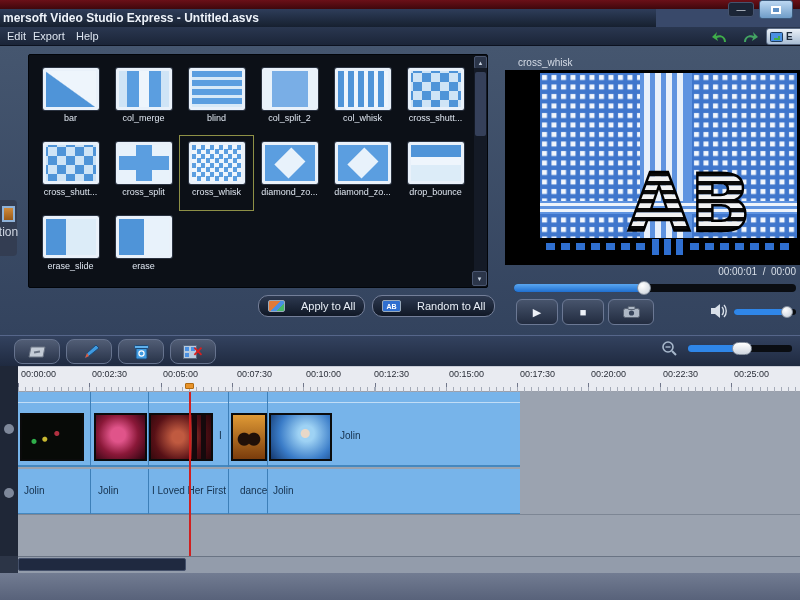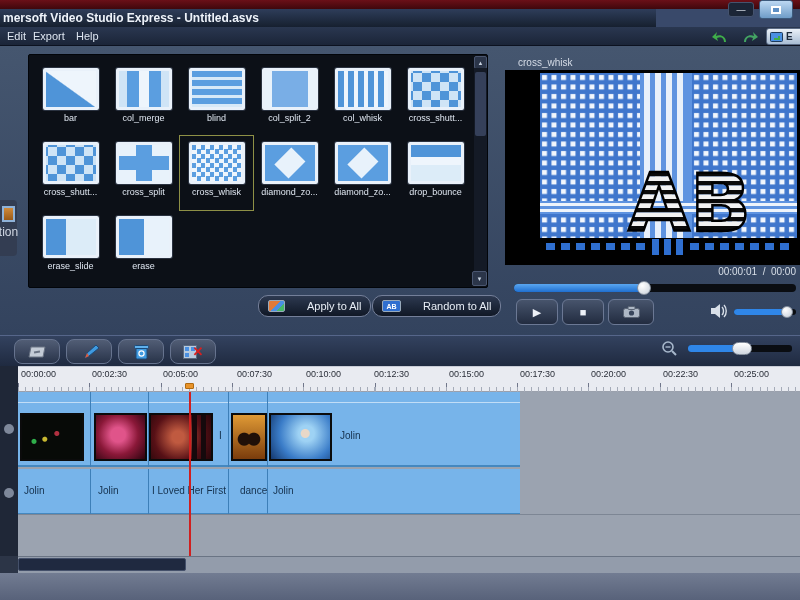--- a/index.html
+++ b/index.html
@@ -50,21 +50,21 @@
   .pt-diamond::after{content:"";position:absolute;left:30%;top:16%;width:40%;height:66%;background:#e8f2fb;transform:rotate(45deg);}
   .pt-drop{background:linear-gradient(to bottom,#eef5fc 0 32%,#9cc6ee 32% 46%,#eef5fc 46% 58%,#cfe4f6 58%);}
   .pt-dropbounce{background:linear-gradient(to bottom,#4f94d8 0 34%,#eef5fc 34% 56%,#dcecf8 56%);}
   .pt-erase{background:linear-gradient(to right,#4f94d8 0 50%,#e8f2fb 50%);}
   .pt-eraseslide{background:linear-gradient(to right,#4f94d8 0 40%,#dcecf8 40%);}
 
   .vscroll-track { left:474px; top:68px; width:13px; height:203px; background:#141a26; }
   .vscroll-thumb { left:475px; top:72px; width:11px; height:64px; background:#35405a; border-radius:2px; }
   .sbtn { width:13px; height:13px; background:#2b3549; border:1px solid #4a5670; border-radius:2px; color:#c8d2e0; font-size:6px; display:flex; align-items:center; justify-content:center; cursor:pointer; }
 
-  .abtn { top:295px; height:22px; border-radius:10px; background:linear-gradient(#2d3950,#101826); border:1px solid #747f99; color:#e8eef6; font-size:11px; display:flex; align-items:center; gap:22px; padding:0 9px; cursor:pointer; }
+  .abtn { top:295px; height:22px; border-radius:10px; background:linear-gradient(#2d3950,#101826); border:1px solid #747f99; color:#e8eef6; font-size:11px; display:flex; align-items:center; gap:16px; padding:0 9px; cursor:pointer; }
   .aicon { width:17px; height:12px; border-radius:2px; border:1px solid #9ab; background:linear-gradient(135deg,#e07a3a 0 45%,#4a90e2 45% 70%,#46b868 70%); }
   .ricon { width:19px; height:12px; border-radius:2px; border:1px solid #9ab; background:#2f6fd0; color:#fff; font-size:7px; font-weight:bold; display:flex; align-items:center; justify-content:center; }
 
   
   .pvlabel { left:518px; top:57px; font-size:10px; color:#d6dde8; }
   .video { left:505px; top:70px; width:295px; height:195px; background:#000; }
   .timecode { left:600px; top:266px; width:196px; font-size:10px; color:#d8dfe8; text-align:right; white-space:nowrap; overflow:hidden; }
   .seektrack { left:514px; top:284px; width:282px; height:8px; background:#0a0d12; border-radius:4px; }
   .seekfill { left:0; top:0; height:8px; width:46%; background:linear-gradient(#5aa6f0,#1f6fd0); border-radius:4px; }
   .seekthumb { left:calc(46% - 7px); top:-3px; width:14px; height:14px; border-radius:50%; background:radial-gradient(circle at 35% 30%,#fff,#c8d0da); border:1px solid #8892a0; }

